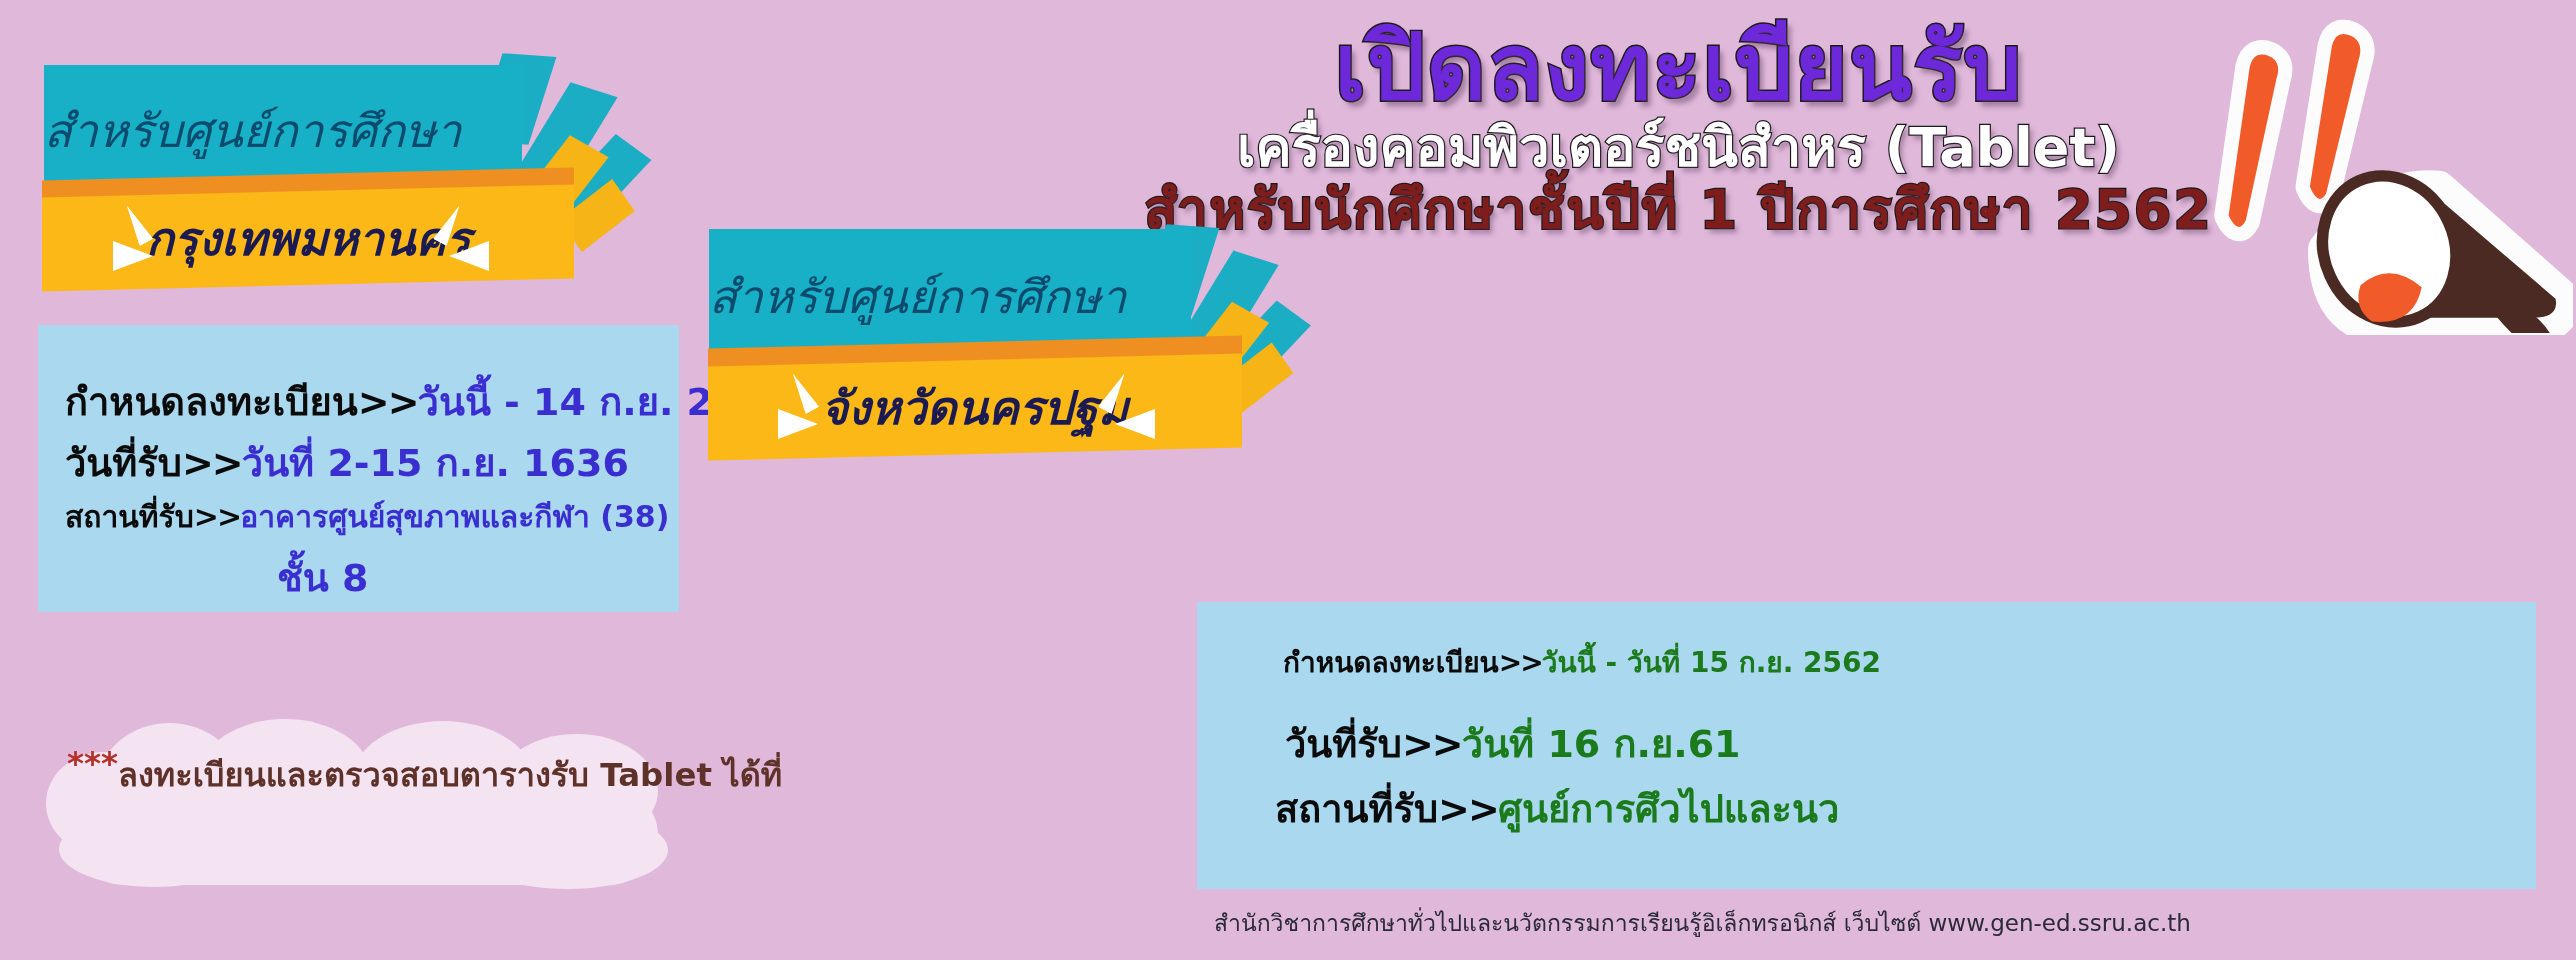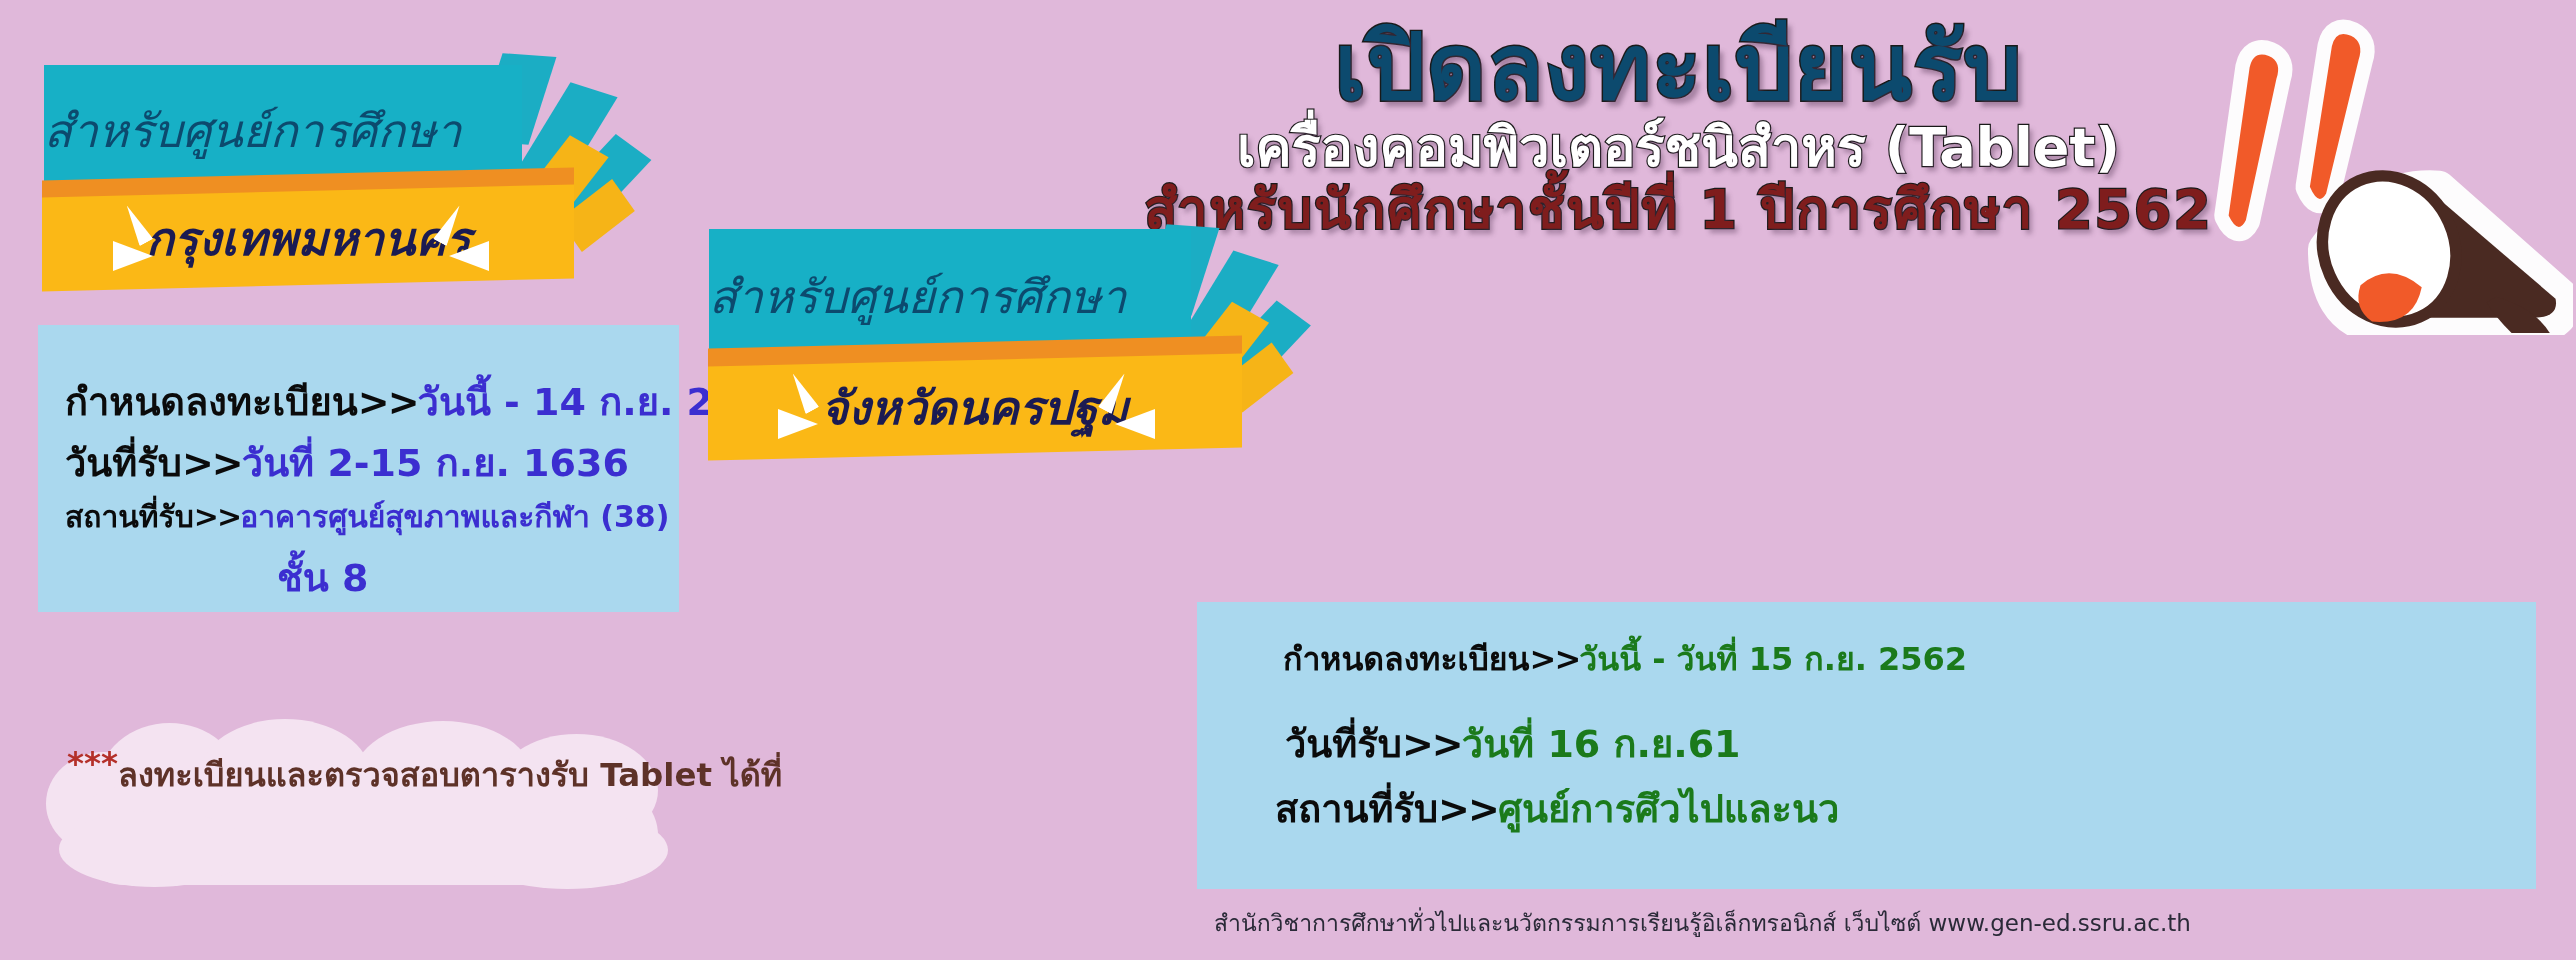--- a/index.html
+++ b/index.html
@@ -13,21 +13,21 @@
   #stage{position:absolute;inset:0;width:2576px;height:960px;background:#e0b8da;overflow:hidden;}
 
   
   .abs{position:absolute;}
 
   
   .headline-wrap{position:absolute;left:1081px;top:21px;width:1195px;text-align:center;}
   .hl1{
     font-family:"DejaVu Sans",sans-serif;
     font-size:92px;line-height:1.02;font-weight:700;
-    color:#0c4a6e;
+    color:#6d28d9;
     -webkit-text-stroke:2.9px #1a1a1a;
     paint-order:stroke fill;
     text-shadow:4.8px 5.7px 5.7px rgba(90,60,90,.45);
     letter-spacing:1px;
   }
   .hl2{
     font-family:"DejaVu Sans",sans-serif;
     font-size:54px;line-height:1.15;font-weight:700;
     color:#ffffff;
     -webkit-text-stroke:2.4px #1a1a1a;
@@ -233,21 +233,21 @@
       <span style="font-size:46px;transform:skewY(1.4deg);">จังหวัดนครปฐม</span>
     </div>
     <div class="arrow-w" style="left:778px;top:409px;border-top:15.3px solid transparent;border-bottom:15.3px solid transparent;border-left:40px solid #ffffff;"></div>
     <div class="arrow-w" style="left:795px;top:371px;width:15.3px;height:42px;background:#ffffff;transform:rotate(-28deg);clip-path:polygon(50% 0,100% 100%,0 100%);"></div>
     <div class="arrow-w" style="left:1115px;top:409px;border-top:15.3px solid transparent;border-bottom:15.3px solid transparent;border-right:40px solid #ffffff;"></div>
     <div class="arrow-w" style="left:1107px;top:371px;width:15.3px;height:42px;background:#ffffff;transform:rotate(28deg);clip-path:polygon(50% 0,100% 100%,0 100%);"></div>
   </div>
 
   <div class="infobox" style="left:1197px;top:602px;width:1339px;height:287px;">
 
-    <div class="info-line abs" style="left:86px;top:31px;font-size:32px;">
+    <div class="info-line abs" style="left:86px;top:38px;font-size:28px;">
       <span>กำหนดลงทะเบียน</span><span class="sep">&gt;&gt;</span><span class="v-green">วันนี้ - วันที่ 15 ก.ย. 2562</span>
     </div>
 
     <div class="info-line abs" style="left:88px;top:111px;font-size:38px;">
       <span>วันที่รับ</span><span class="sep">&gt;&gt;</span><span class="v-green">วันที่ 16 ก.ย.61</span>
     </div>
 
     <div class="info-line abs" style="left:78px;top:176px;font-size:38px;">
       <span>สถานที่รับ</span><span class="sep">&gt;&gt;</span><span class="v-green">ศูนย์การศึวไปและนว</span>
     </div>

